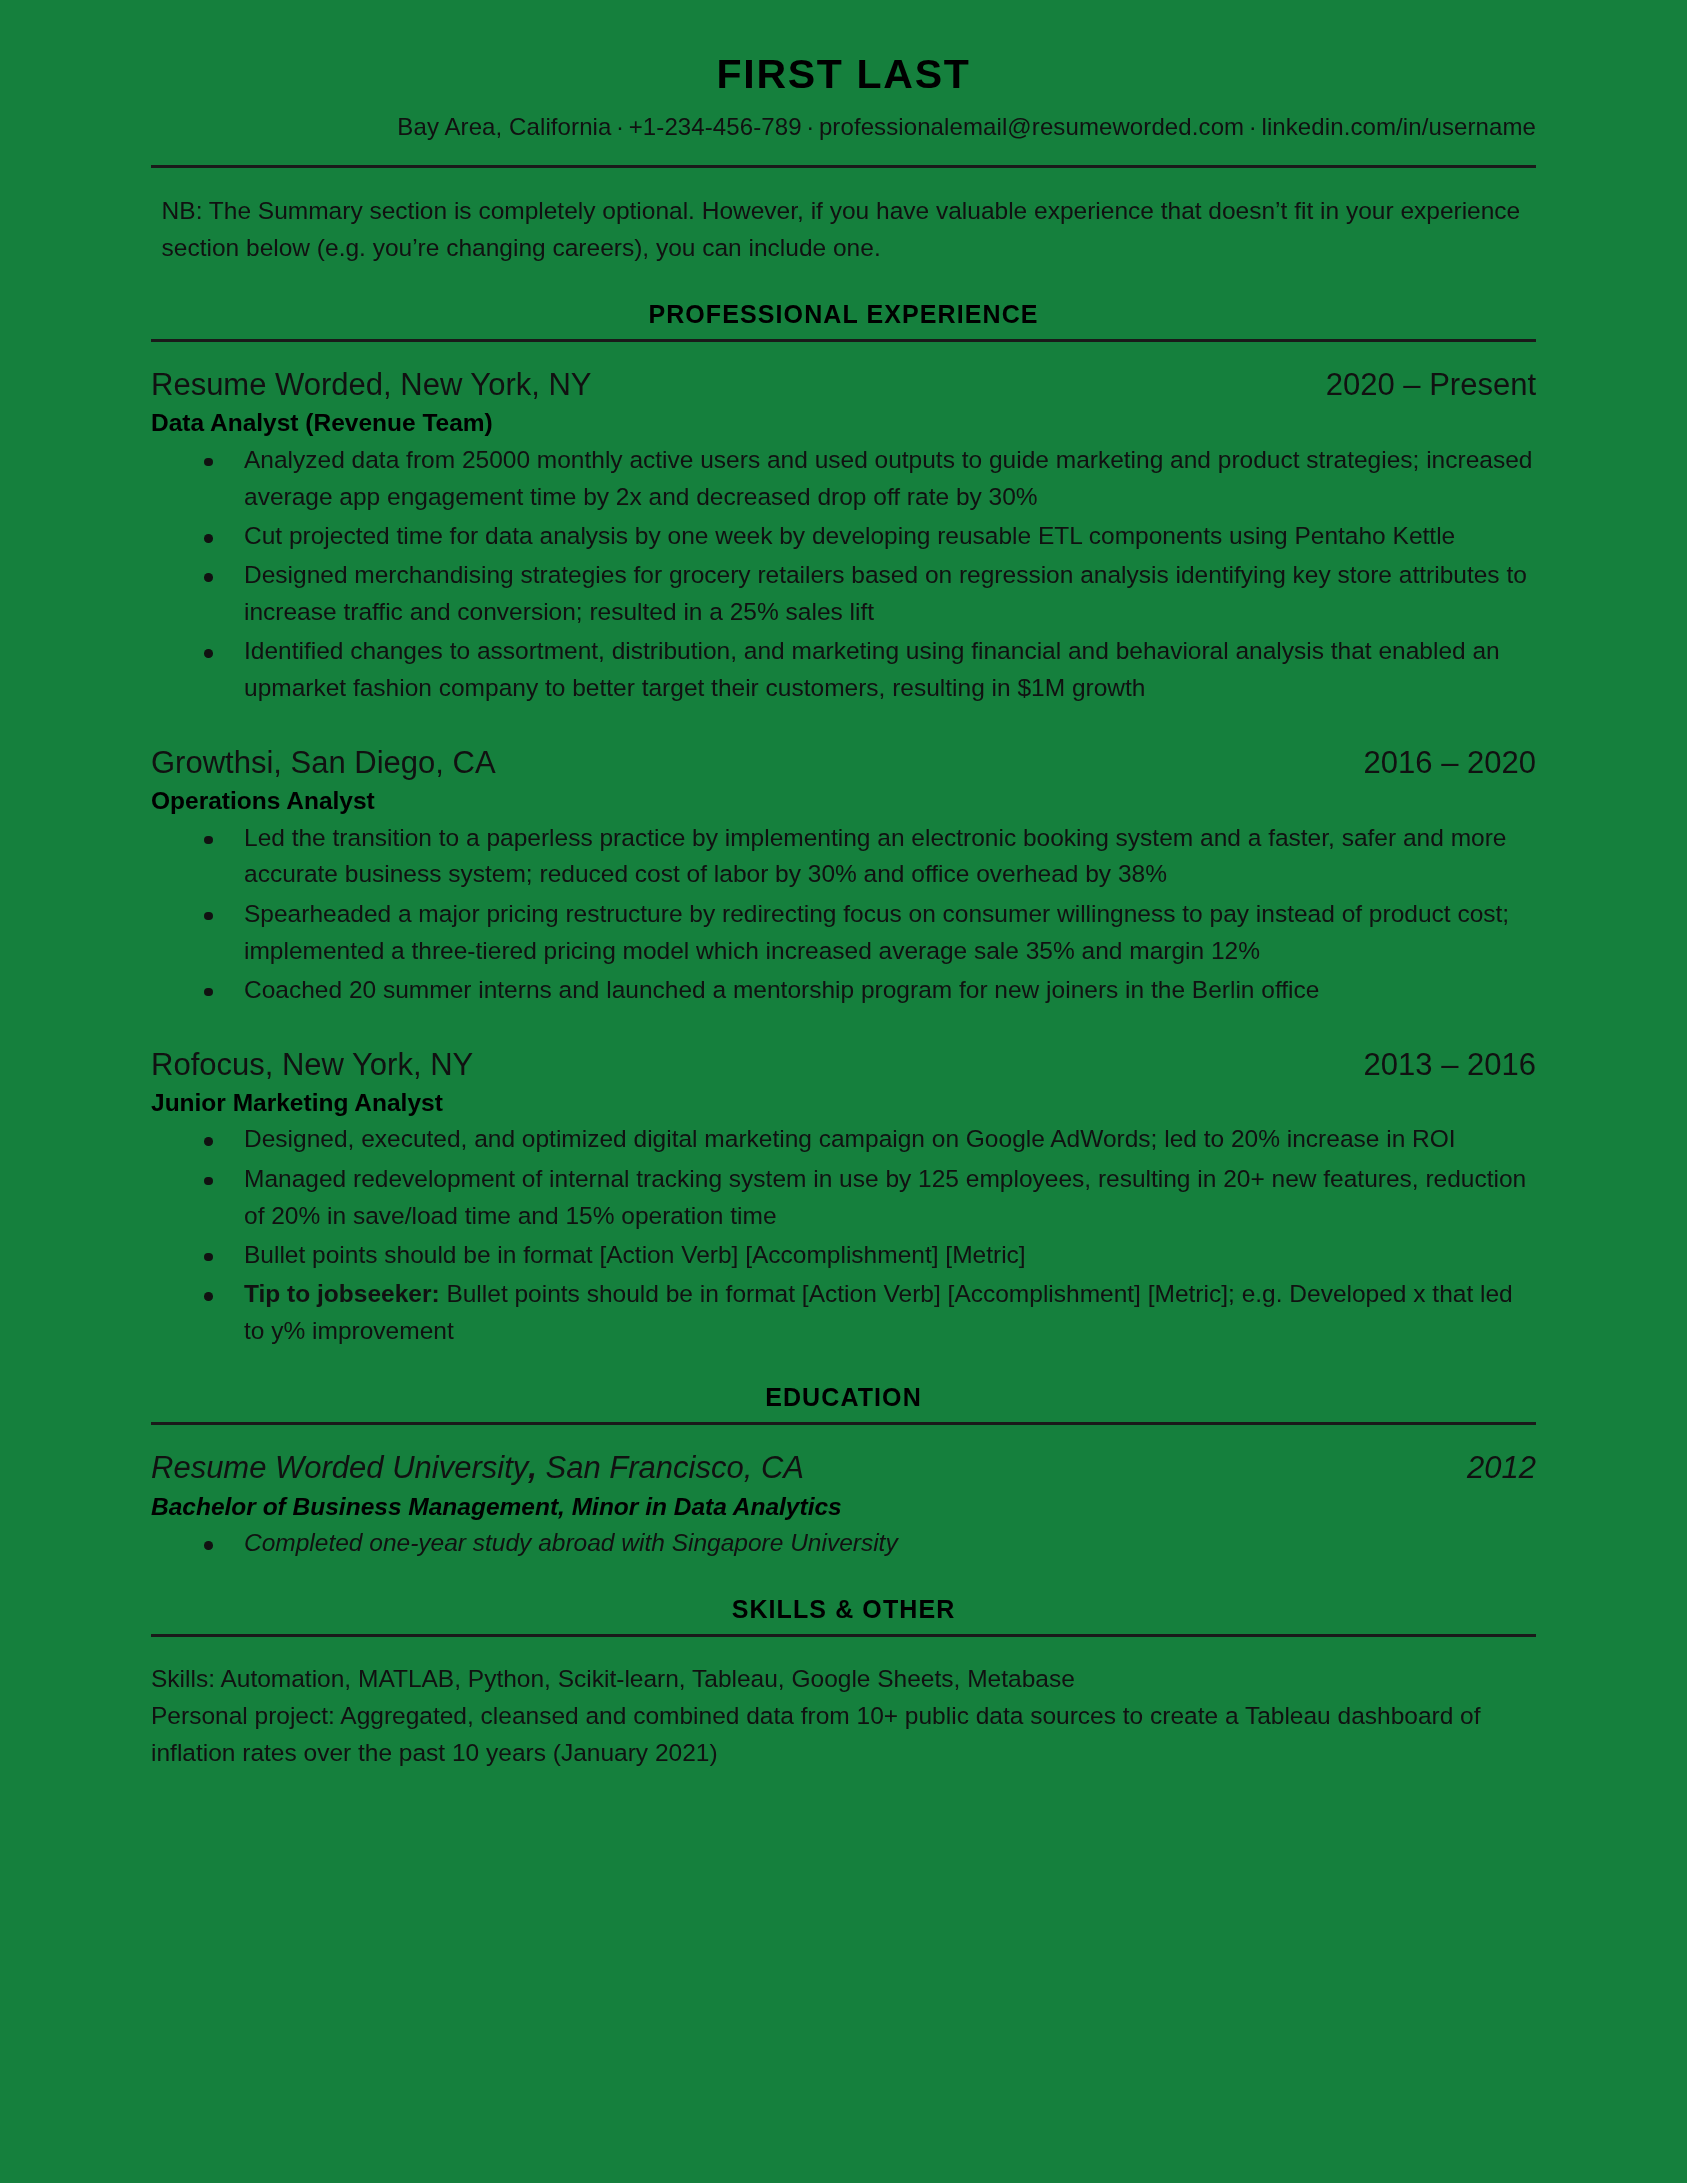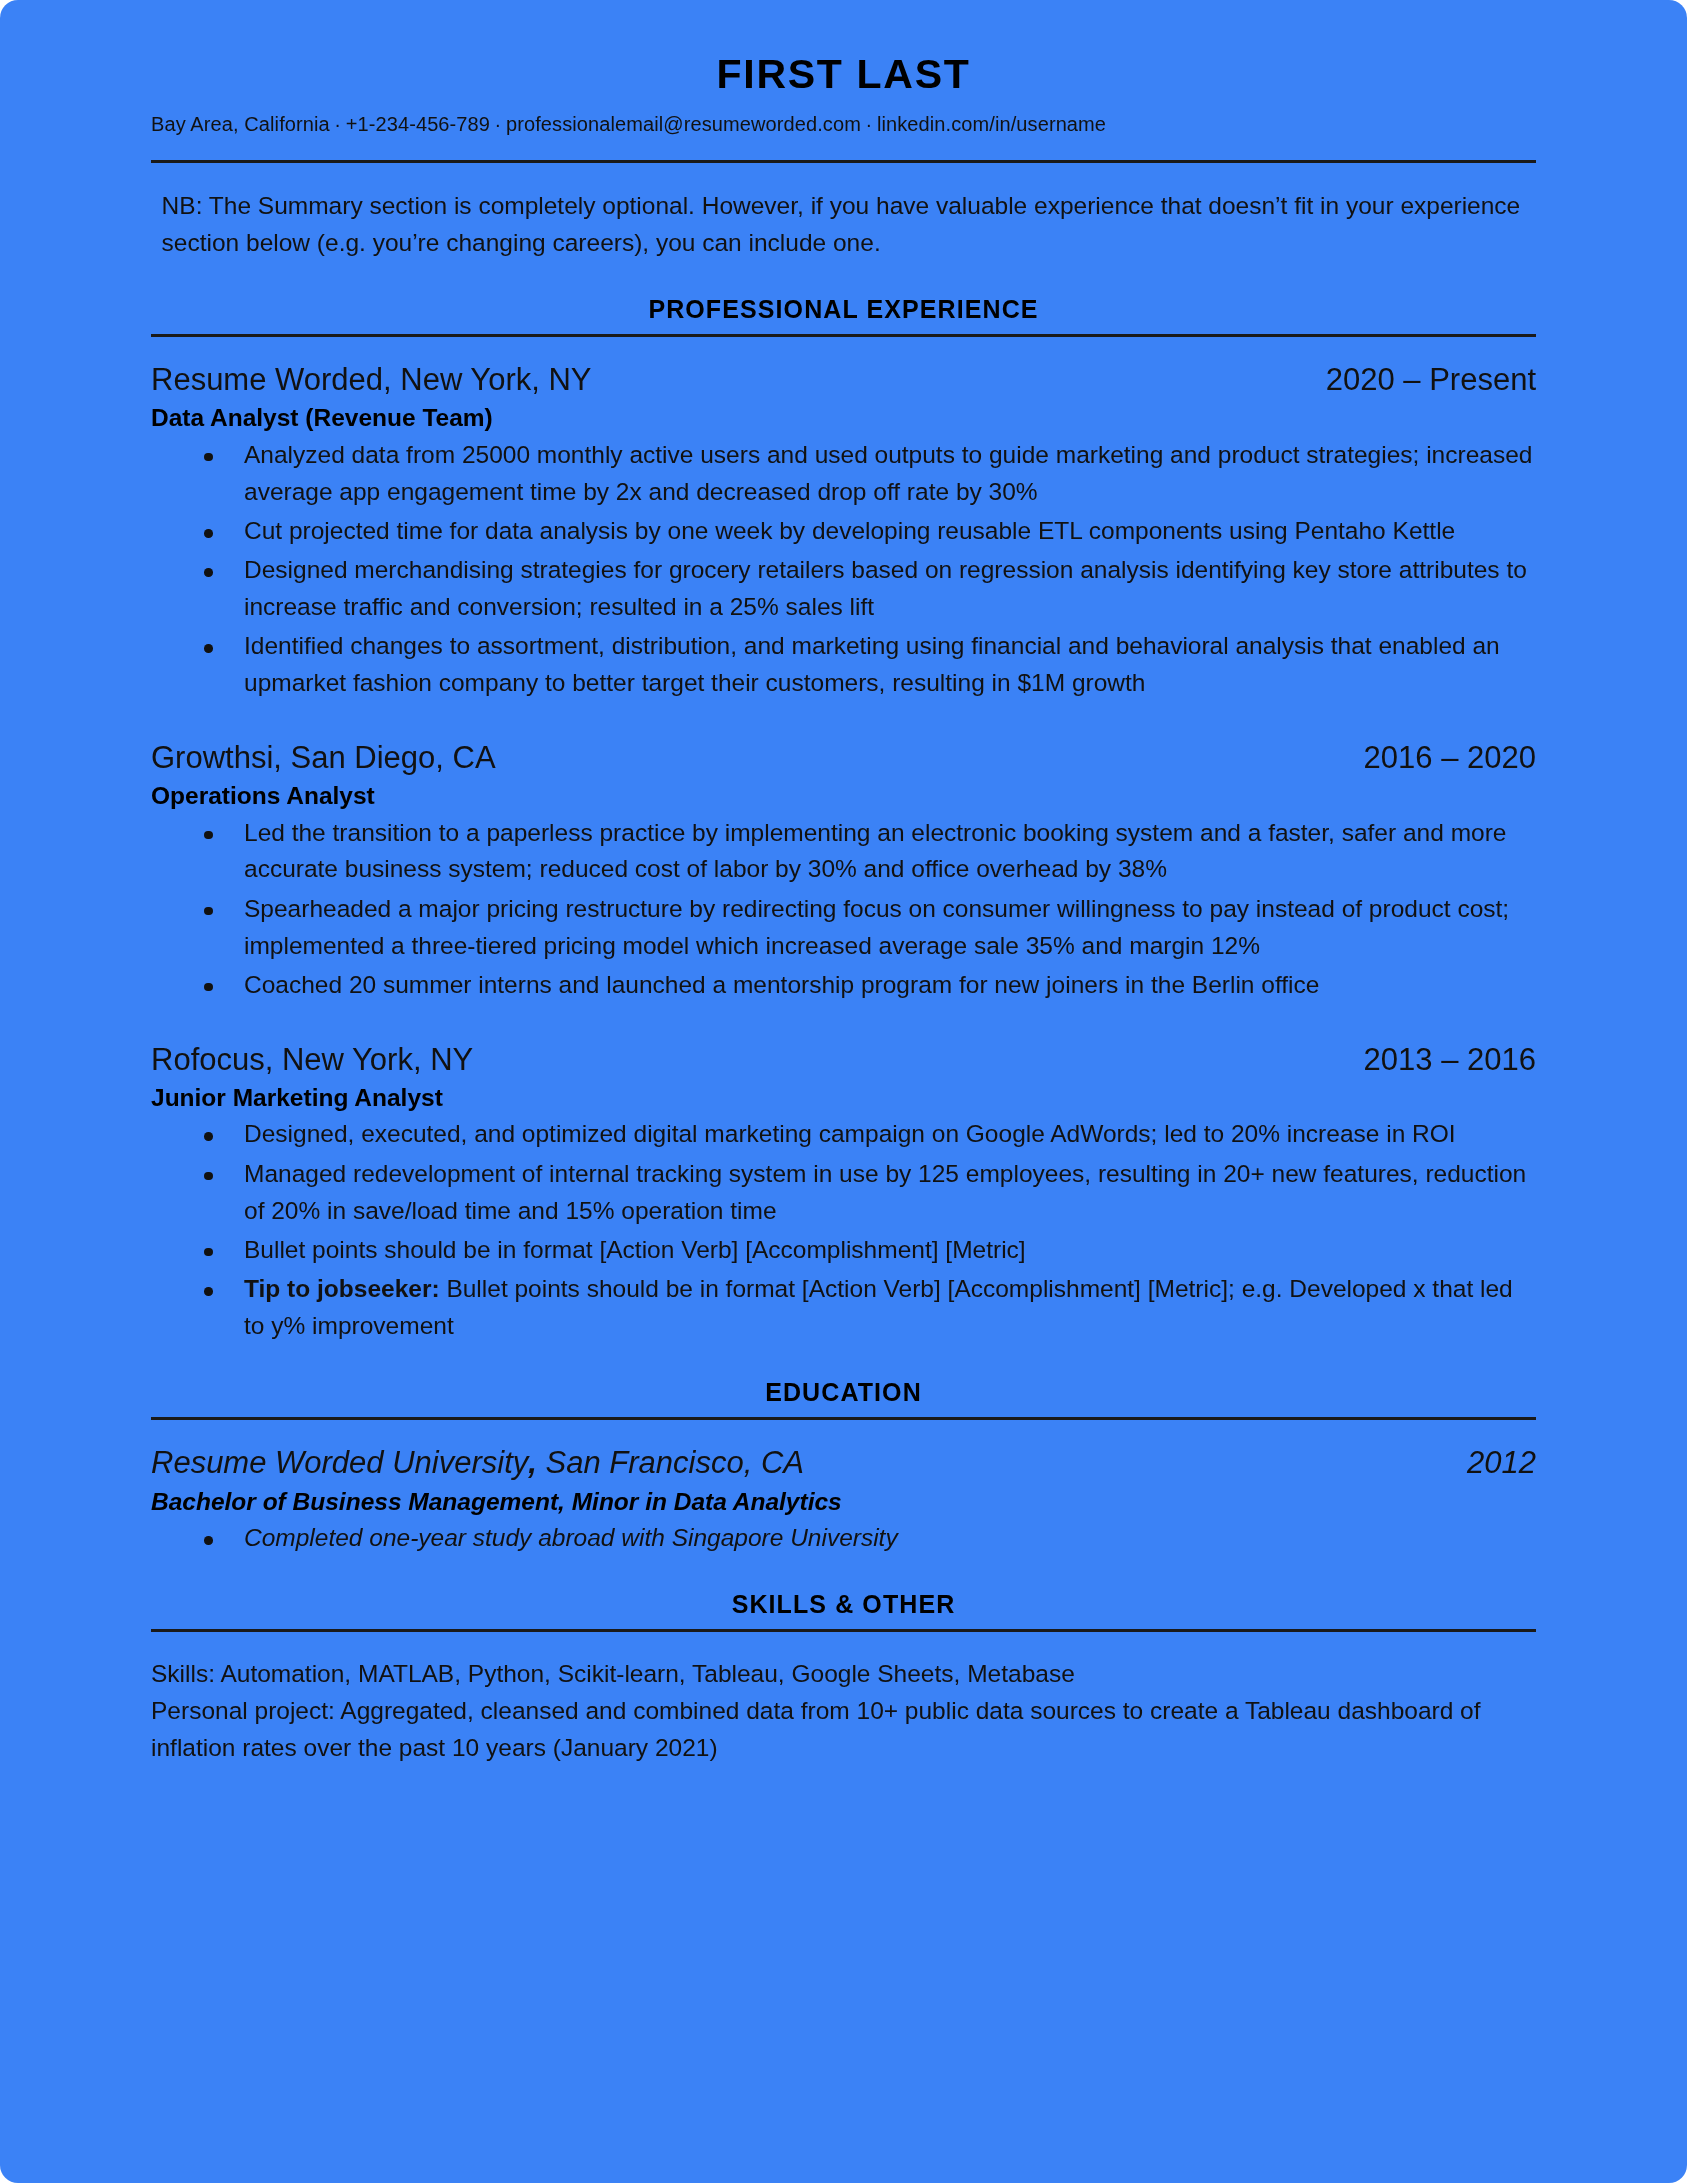--- a/index.html
+++ b/index.html
@@ -12,40 +12,39 @@
     height: 2183px;
     font-family: "Liberation Sans", sans-serif;
     color: #111111;
     -webkit-font-smoothing: antialiased;
   }
 
   .page {
     position: relative;
     width: 1687px;
     height: 2183px;
-    background: #3b82f6;
+    background: #15803d;
     box-sizing: border-box;
     padding: 0 151px;
-    border-radius: 18px;
   }
 
   
   .resume-name {
     text-align: center;
     font-size: 41px;
     font-weight: 700;
     letter-spacing: 1.7px;
     margin: 0;
     padding-top: 53px;
     line-height: 1.05;
     color: #000000;
   }
   .contact-line {
-    text-align: left;
-    font-size: 20px;
+    text-align: right;
+    font-size: 24px;
     font-weight: 400;
     margin: 0;
     padding-top: 17px;
     color: #111111;
     letter-spacing: 0.1px;
   }
   .contact-sep {
     padding: 0 4.6px;
   }
 

